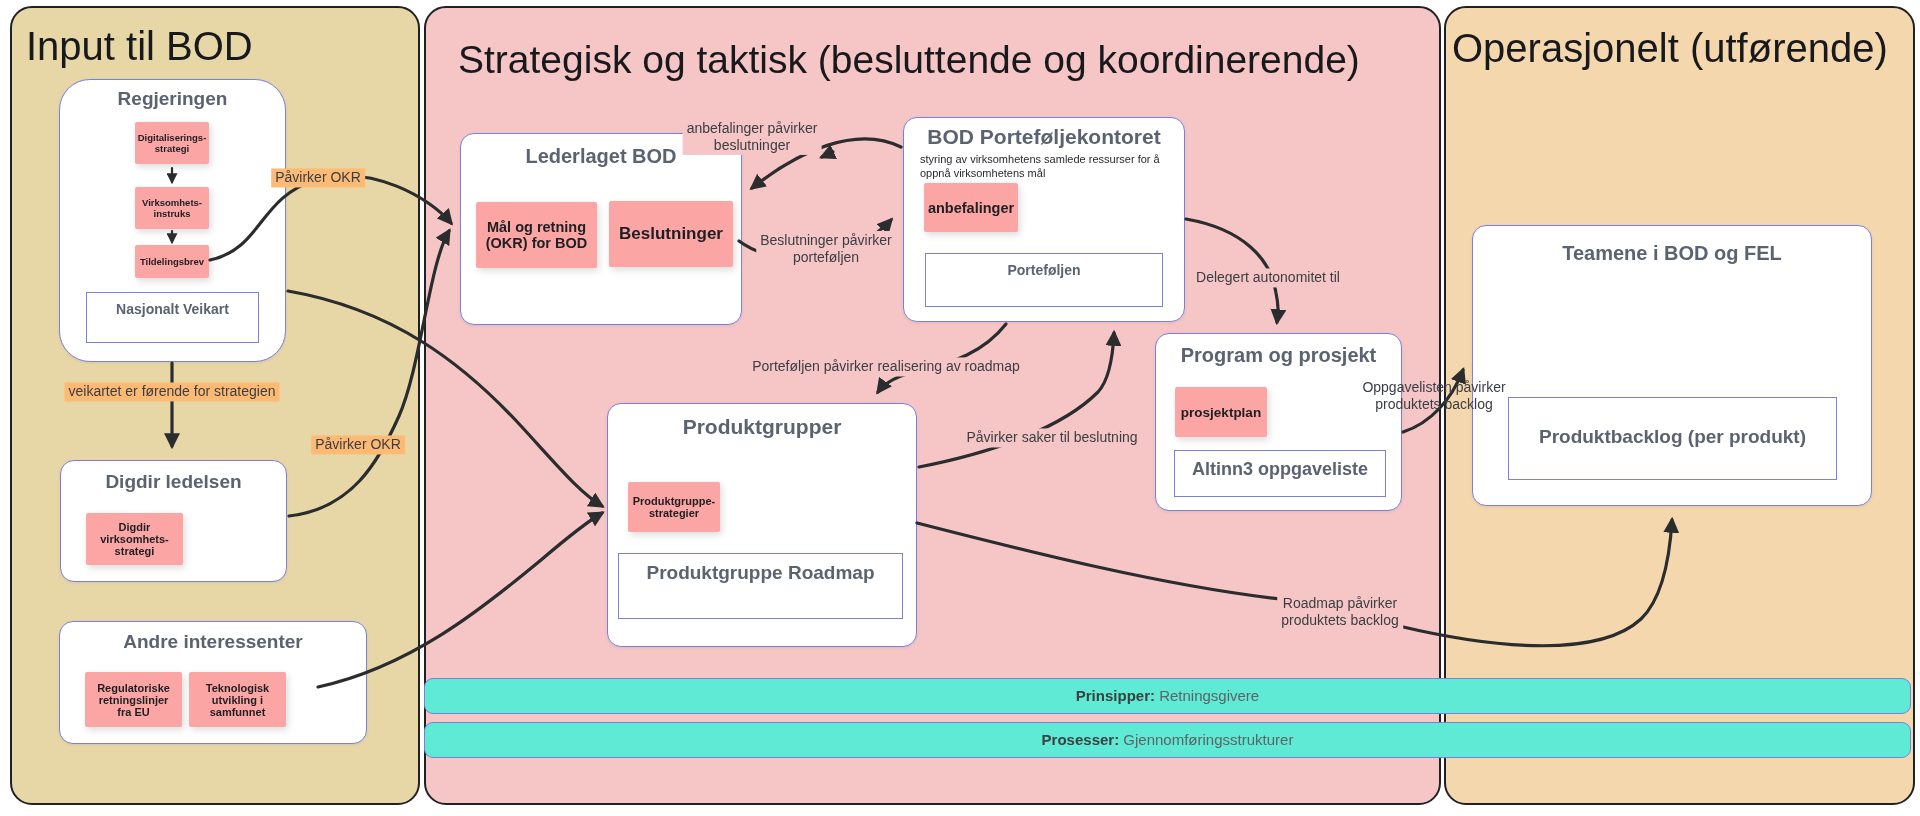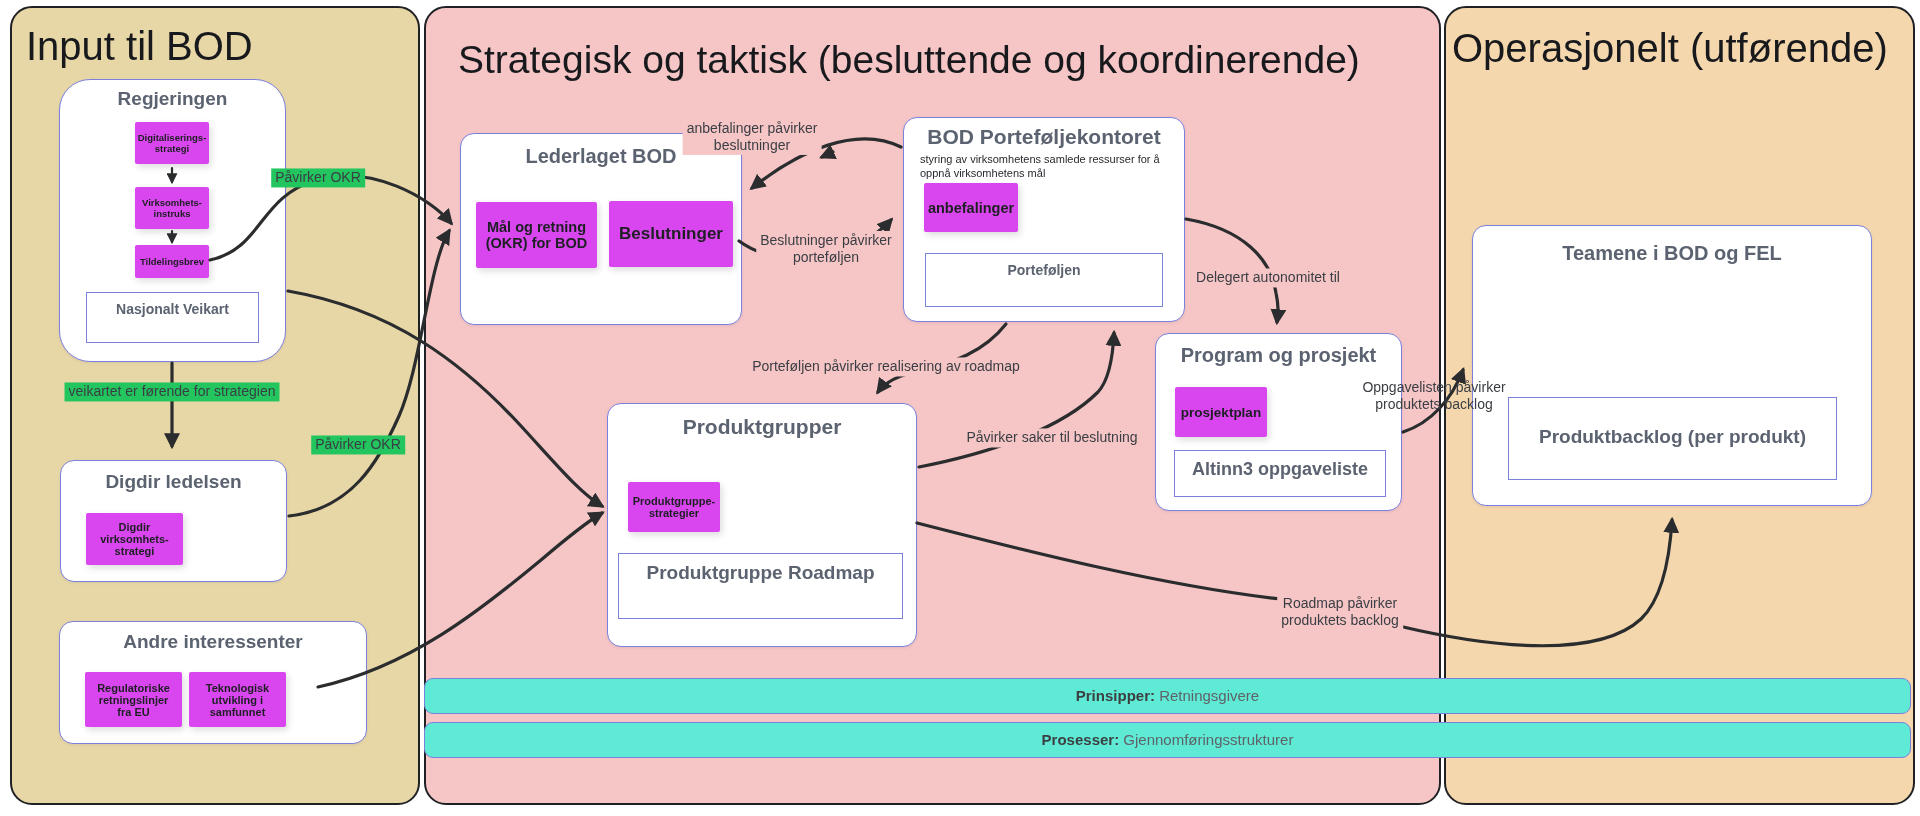--- a/index.html
+++ b/index.html
@@ -2,24 +2,24 @@
 <html><head>
 <meta charset="utf-8">
 <style>
   html,body{margin:0;padding:0;background:#ffffff;}
   #canvas{position:relative;width:1920px;height:816px;font-family:"Liberation Sans",sans-serif;overflow:hidden;background:#ffffff;}
   .col{position:absolute;border:2px solid #1f2124;border-radius:22px;box-sizing:border-box;}
   .col-title{position:absolute;font-size:40px;color:#17191c;letter-spacing:0px;white-space:nowrap;}
   .node{position:absolute;background:#ffffff;border:1.6px solid #7b80dd;border-radius:14px;box-sizing:border-box;box-shadow:0 1px 3px rgba(60,60,120,0.10);}
   .node-title{position:absolute;width:100%;text-align:center;font-weight:bold;color:#5b6270;}
   .node-sub{position:absolute;text-align:left;color:#26292d;font-size:11px;line-height:1.3;}
-  .chip{position:absolute;background:#d946ef;box-shadow:2px 3px 7px rgba(0,0,0,0.14);color:#1d1f22;font-weight:bold;display:flex;align-items:center;justify-content:center;text-align:center;white-space:pre-line;box-sizing:border-box;border-radius:2px;}
+  .chip{position:absolute;background:#fca5a5;box-shadow:2px 3px 7px rgba(0,0,0,0.14);color:#1d1f22;font-weight:bold;display:flex;align-items:center;justify-content:center;text-align:center;white-space:pre-line;box-sizing:border-box;border-radius:2px;}
   .artifact{position:absolute;background:#ffffff;border:1.6px solid #7b80dd;box-sizing:border-box;text-align:center;font-weight:bold;color:#5b6270;padding-top:8px;}
   .elabel{position:absolute;transform:translate(-50%,-50%);font-size:14px;color:#3a3e44;text-align:center;white-space:pre-line;line-height:1.22;}
-  .bg-tan{background:#22c55e;padding:1px 4px;}
+  .bg-tan{background:#fdba74;padding:1px 4px;}
   .bg-pink{background:#f6c6c6;padding:1px 4px;}
   .bar{position:absolute;left:424px;width:1487px;height:36px;background:#5eead4;border:1.6px solid #7b80dd;border-radius:9px;box-sizing:border-box;text-align:center;line-height:33px;font-size:15px;color:#5f6368;}
   .bar b{color:#3c4043;}
   svg.overlay{position:absolute;left:0;top:0;pointer-events:none;}
 </style>
 </head>
 <body>
 
 <div id="canvas">
 

